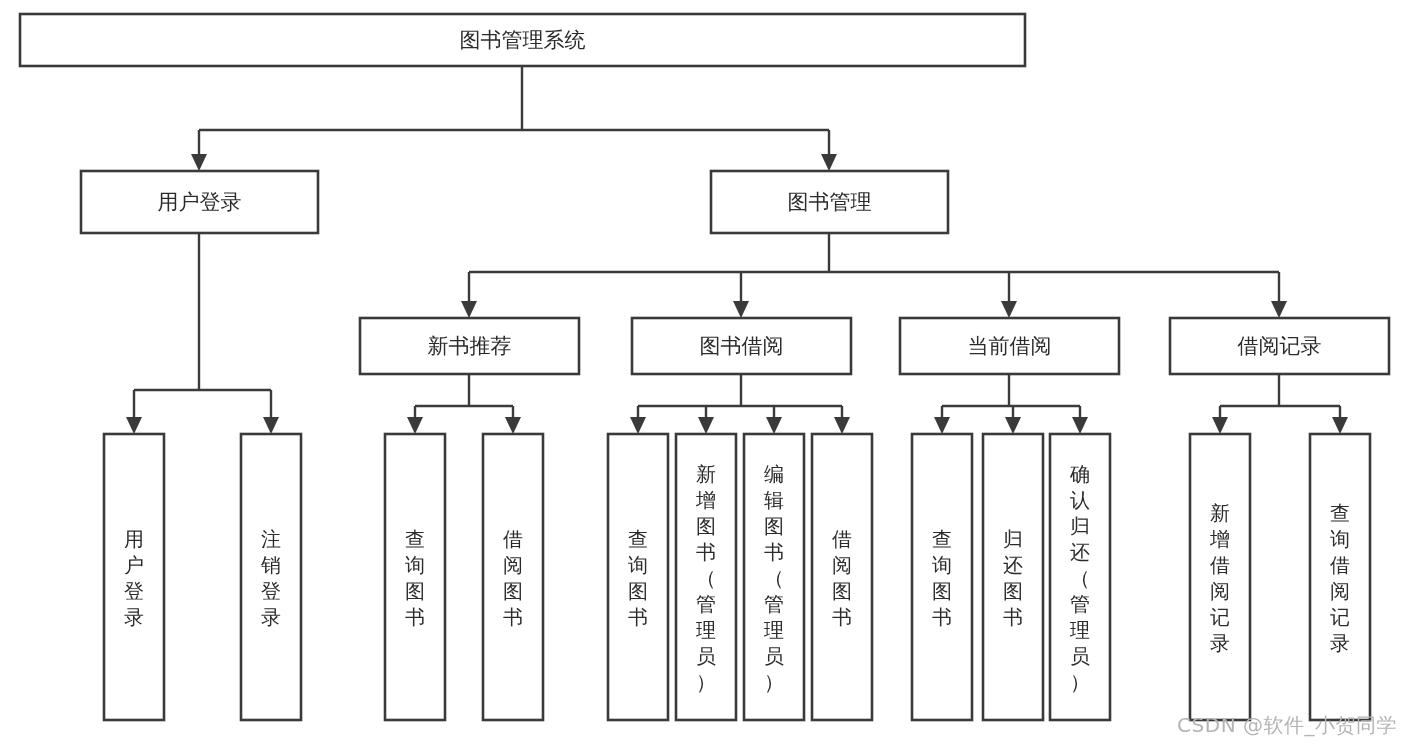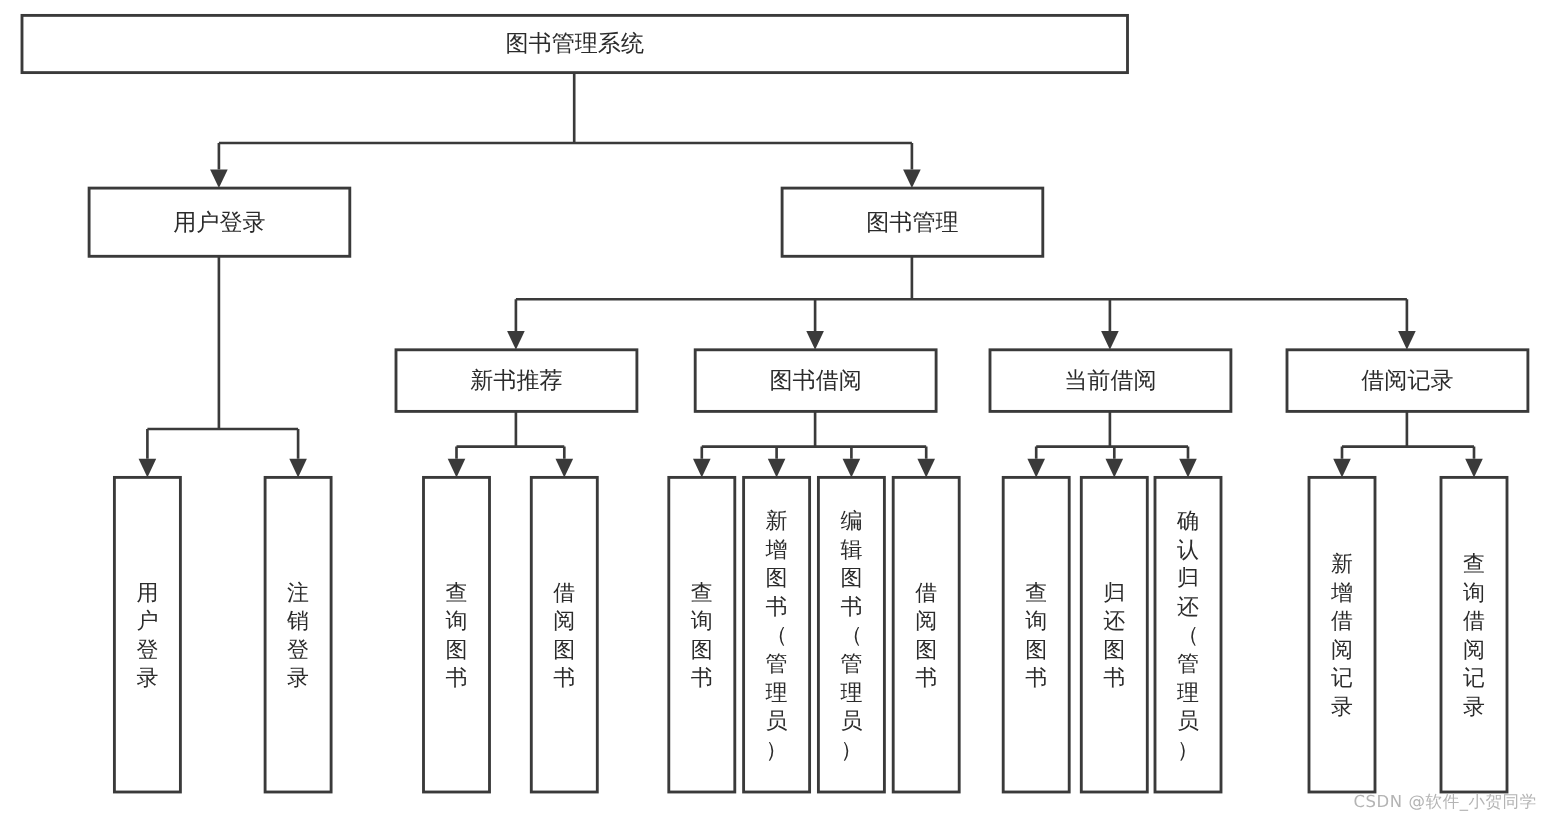--- a/index.html
+++ b/index.html
@@ -52,21 +52,21 @@
   }
   .arrow-head {
     fill: #3a3a3a;
     stroke: none;
   }
   .watermark {
     position: absolute;
     right: 8px;
     bottom: 8px;
     font-family: "DejaVu Sans", "Liberation Sans", sans-serif;
-    font-size: 15px;
+    font-size: 20px;
     color: #b4b4b4;
     letter-spacing: 0.5px;
     white-space: nowrap;
     user-select: none;
   }
 </style>
 </head>
 <body>
 
 <div id="diagram-root">

